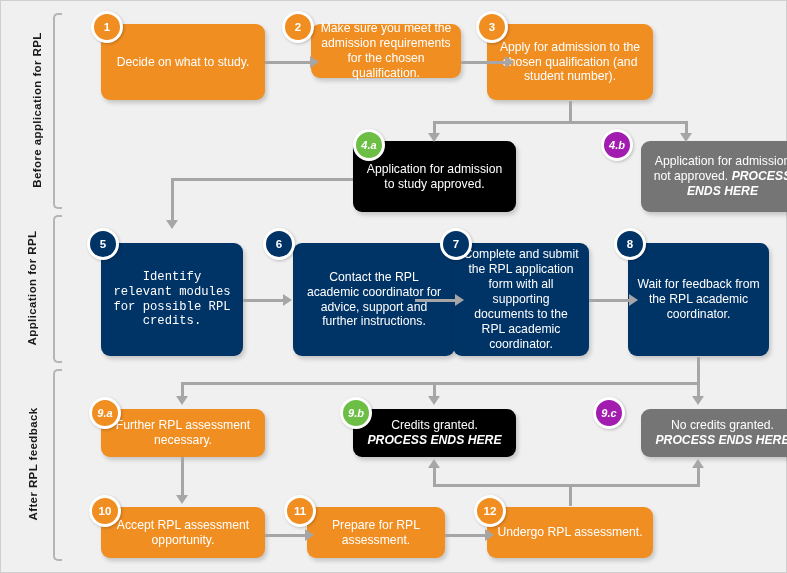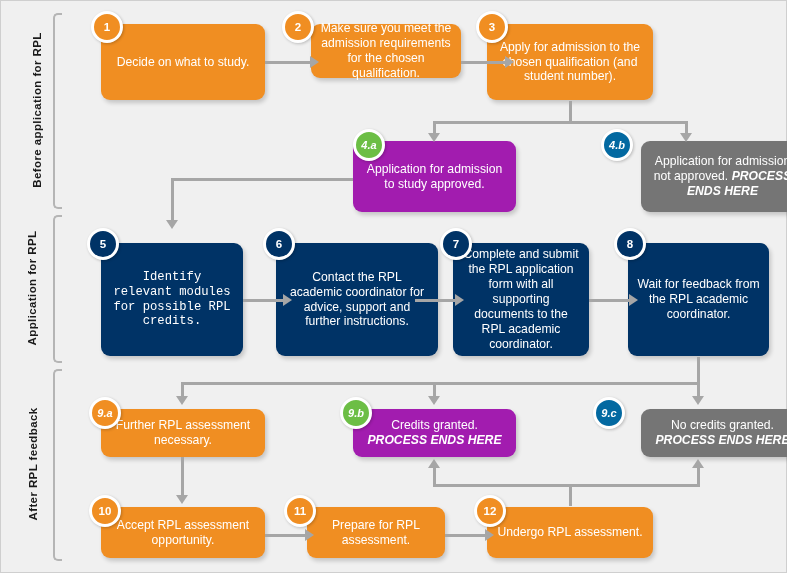--- a/index.html
+++ b/index.html
@@ -50,21 +50,21 @@
     justify-content:center;
     text-align:center;
     box-sizing:border-box;
     padding:4px 9px;
     font-size:12.2px;
     line-height:1.22;
     box-shadow:2px 3px 4px rgba(0,0,0,.18);
   }
   .box .txt{display:block;width:100%;}
   .box.orange{background:#f08e22;}
-  .box.green {background:#a21caf;}
+  .box.green {background:#000000;}
   .box.blue  {background:#003366;}
   .box.grey  {background:#757575;margin-left:35px;}
   .ital{font-style:italic;font-weight:bold;}
 
   
   .badge{
     position:absolute;
     width:32px;height:32px;
     border-radius:50%;
     border:3px solid #ffffff;
@@ -72,21 +72,21 @@
     color:#ffffff;
     font-size:11.5px;
     font-weight:bold;
     display:flex;align-items:center;justify-content:center;
     z-index:6;
     box-shadow:1px 1px 3px rgba(0,0,0,.22);
   }
   .badge.orange{background:#f08e22;}
   .badge.green {background:#6cbe45;}
   .badge.blue  {background:#003366;}
-  .badge.grey  {background:#0369a1;}
+  .badge.grey  {background:#a21caf;}
   .badge.sub{font-style:italic;font-size:11px;}
 
   
   .lineH,.lineV{position:absolute;background:#a6a6a6;z-index:1;}
   .lineH{height:3px;}
   .lineV{width:3px;}
   .arw{position:absolute;width:0;height:0;z-index:2;}
   .arw.down {border-left:6px solid transparent;border-right:6px solid transparent;border-top:9px solid #a6a6a6;}
   .arw.up   {border-left:6px solid transparent;border-right:6px solid transparent;border-bottom:9px solid #a6a6a6;}
   .arw.right{border-top:6px solid transparent;border-bottom:6px solid transparent;border-left:9px solid #a6a6a6;}
@@ -179,21 +179,21 @@
       <span class="ital">PROCESS ENDS HERE</span>
     </span>
   </div>
   <div class="badge grey sub" style="left:600px;top:128px;">4.b</div>
 
   <div class="box blue" style="left:100px;top:242px;width:142px;height:113px;font-family:Liberation Mono, monospace;">
     <span class="txt">Identify relevant modules for possible RPL credits.</span>
   </div>
   <div class="badge blue" style="left:86px;top:227px;">5</div>
 
-  <div class="box blue" style="left:275px;top:242px;width:162px;height:113px;">
+  <div class="box blue" style="left:292px;top:242px;width:162px;height:113px;">
     <span class="txt">Contact the RPL academic coordinator for advice, support and further instructions.</span>
   </div>
   <div class="badge blue" style="left:262px;top:227px;">6</div>
 
   <div class="box blue" style="left:452px;top:242px;width:136px;height:113px;">
     <span class="txt">Complete and submit the RPL application form with all supporting documents to the RPL academic coordinator.</span>
   </div>
   <div class="badge blue" style="left:439px;top:227px;">7</div>
 
   <div class="box blue" style="left:627px;top:242px;width:141px;height:113px;">

